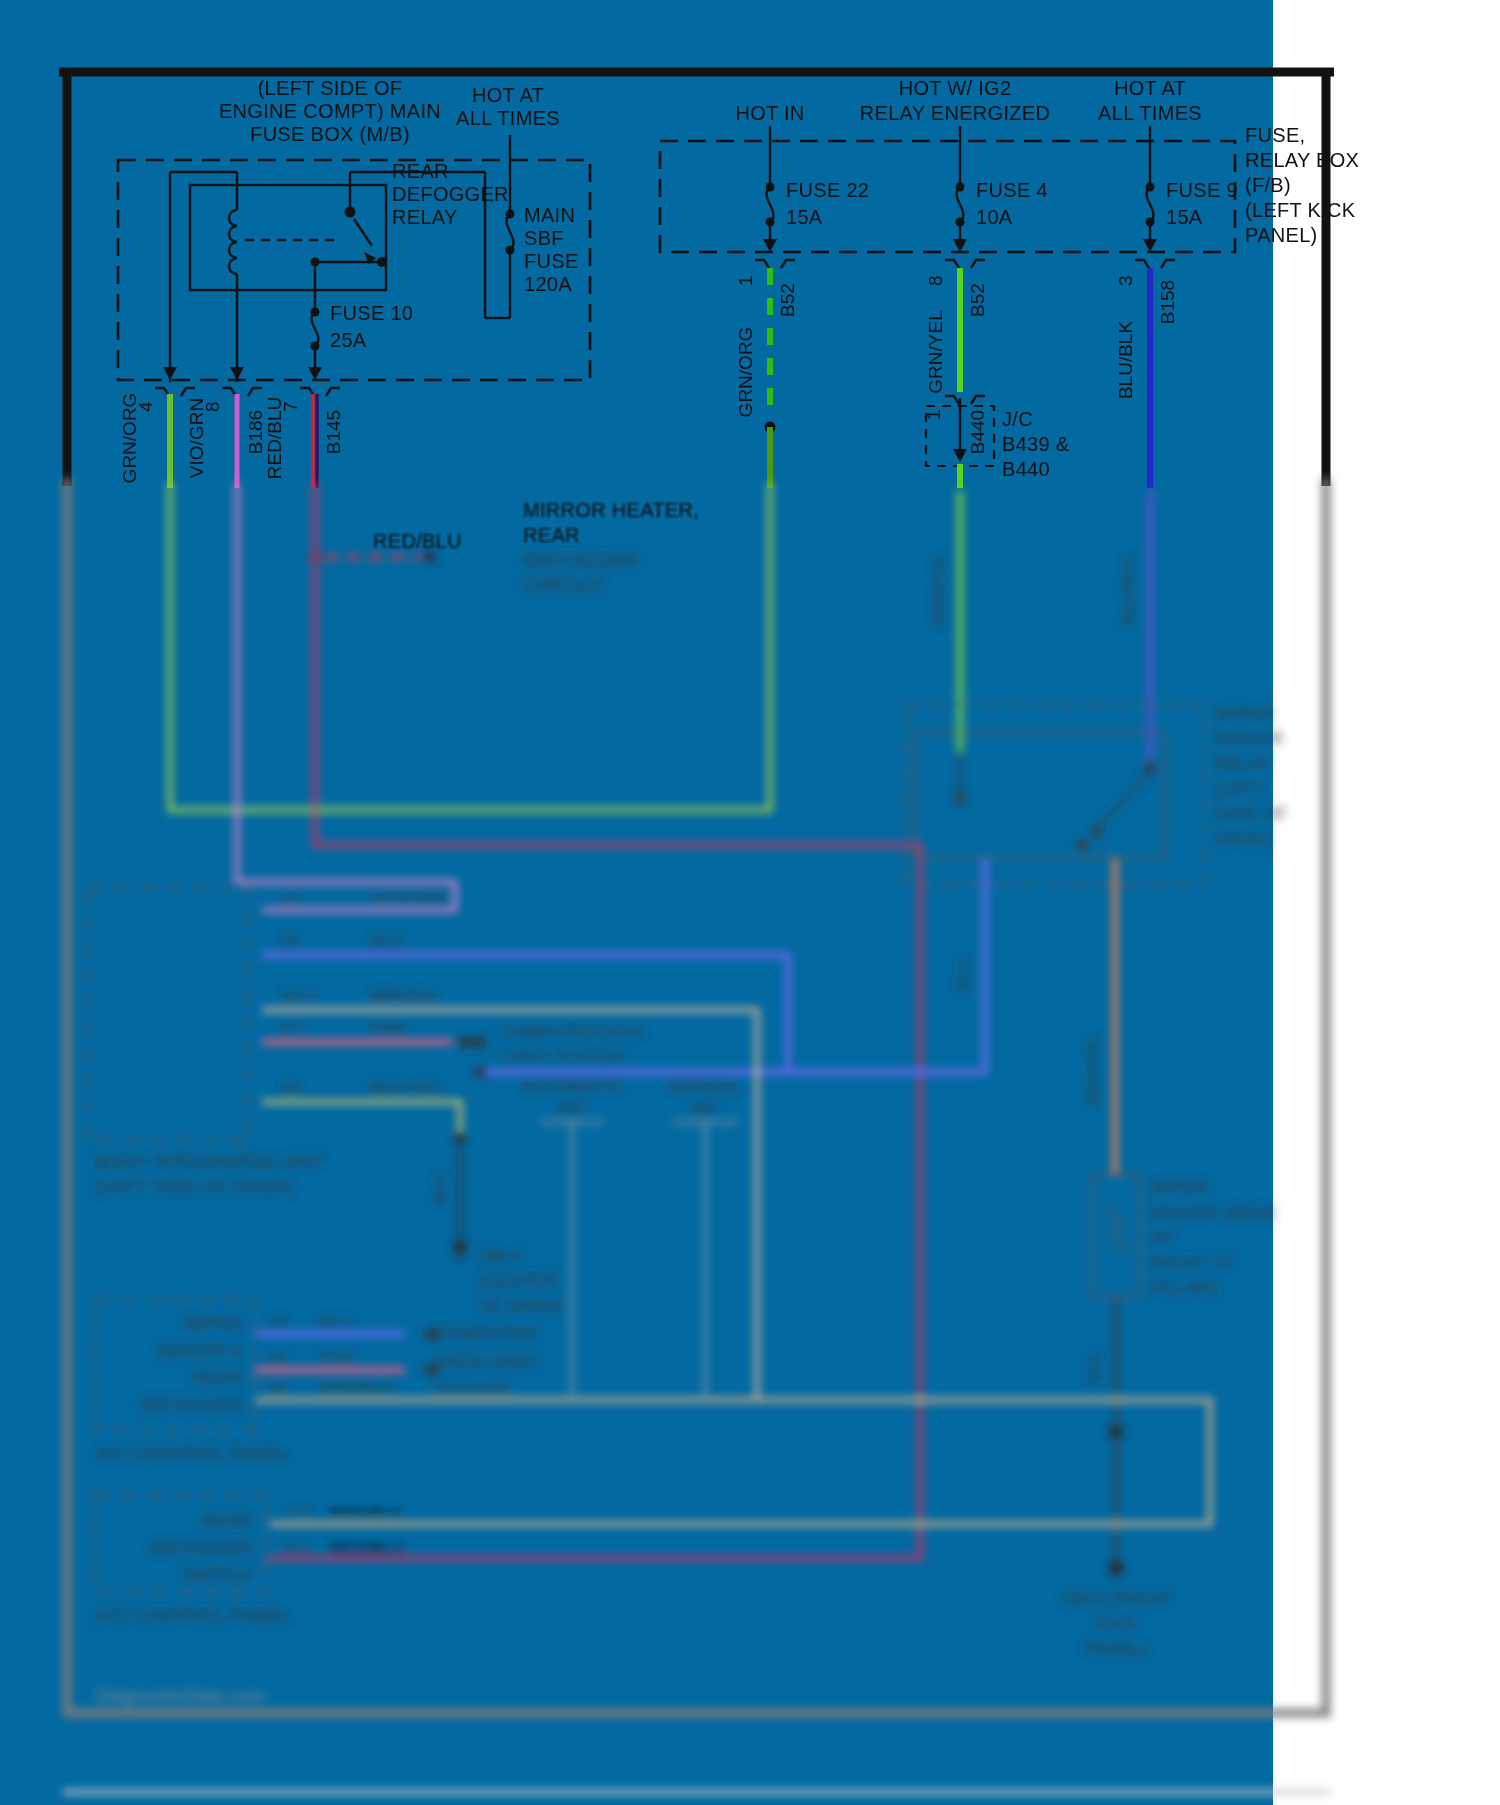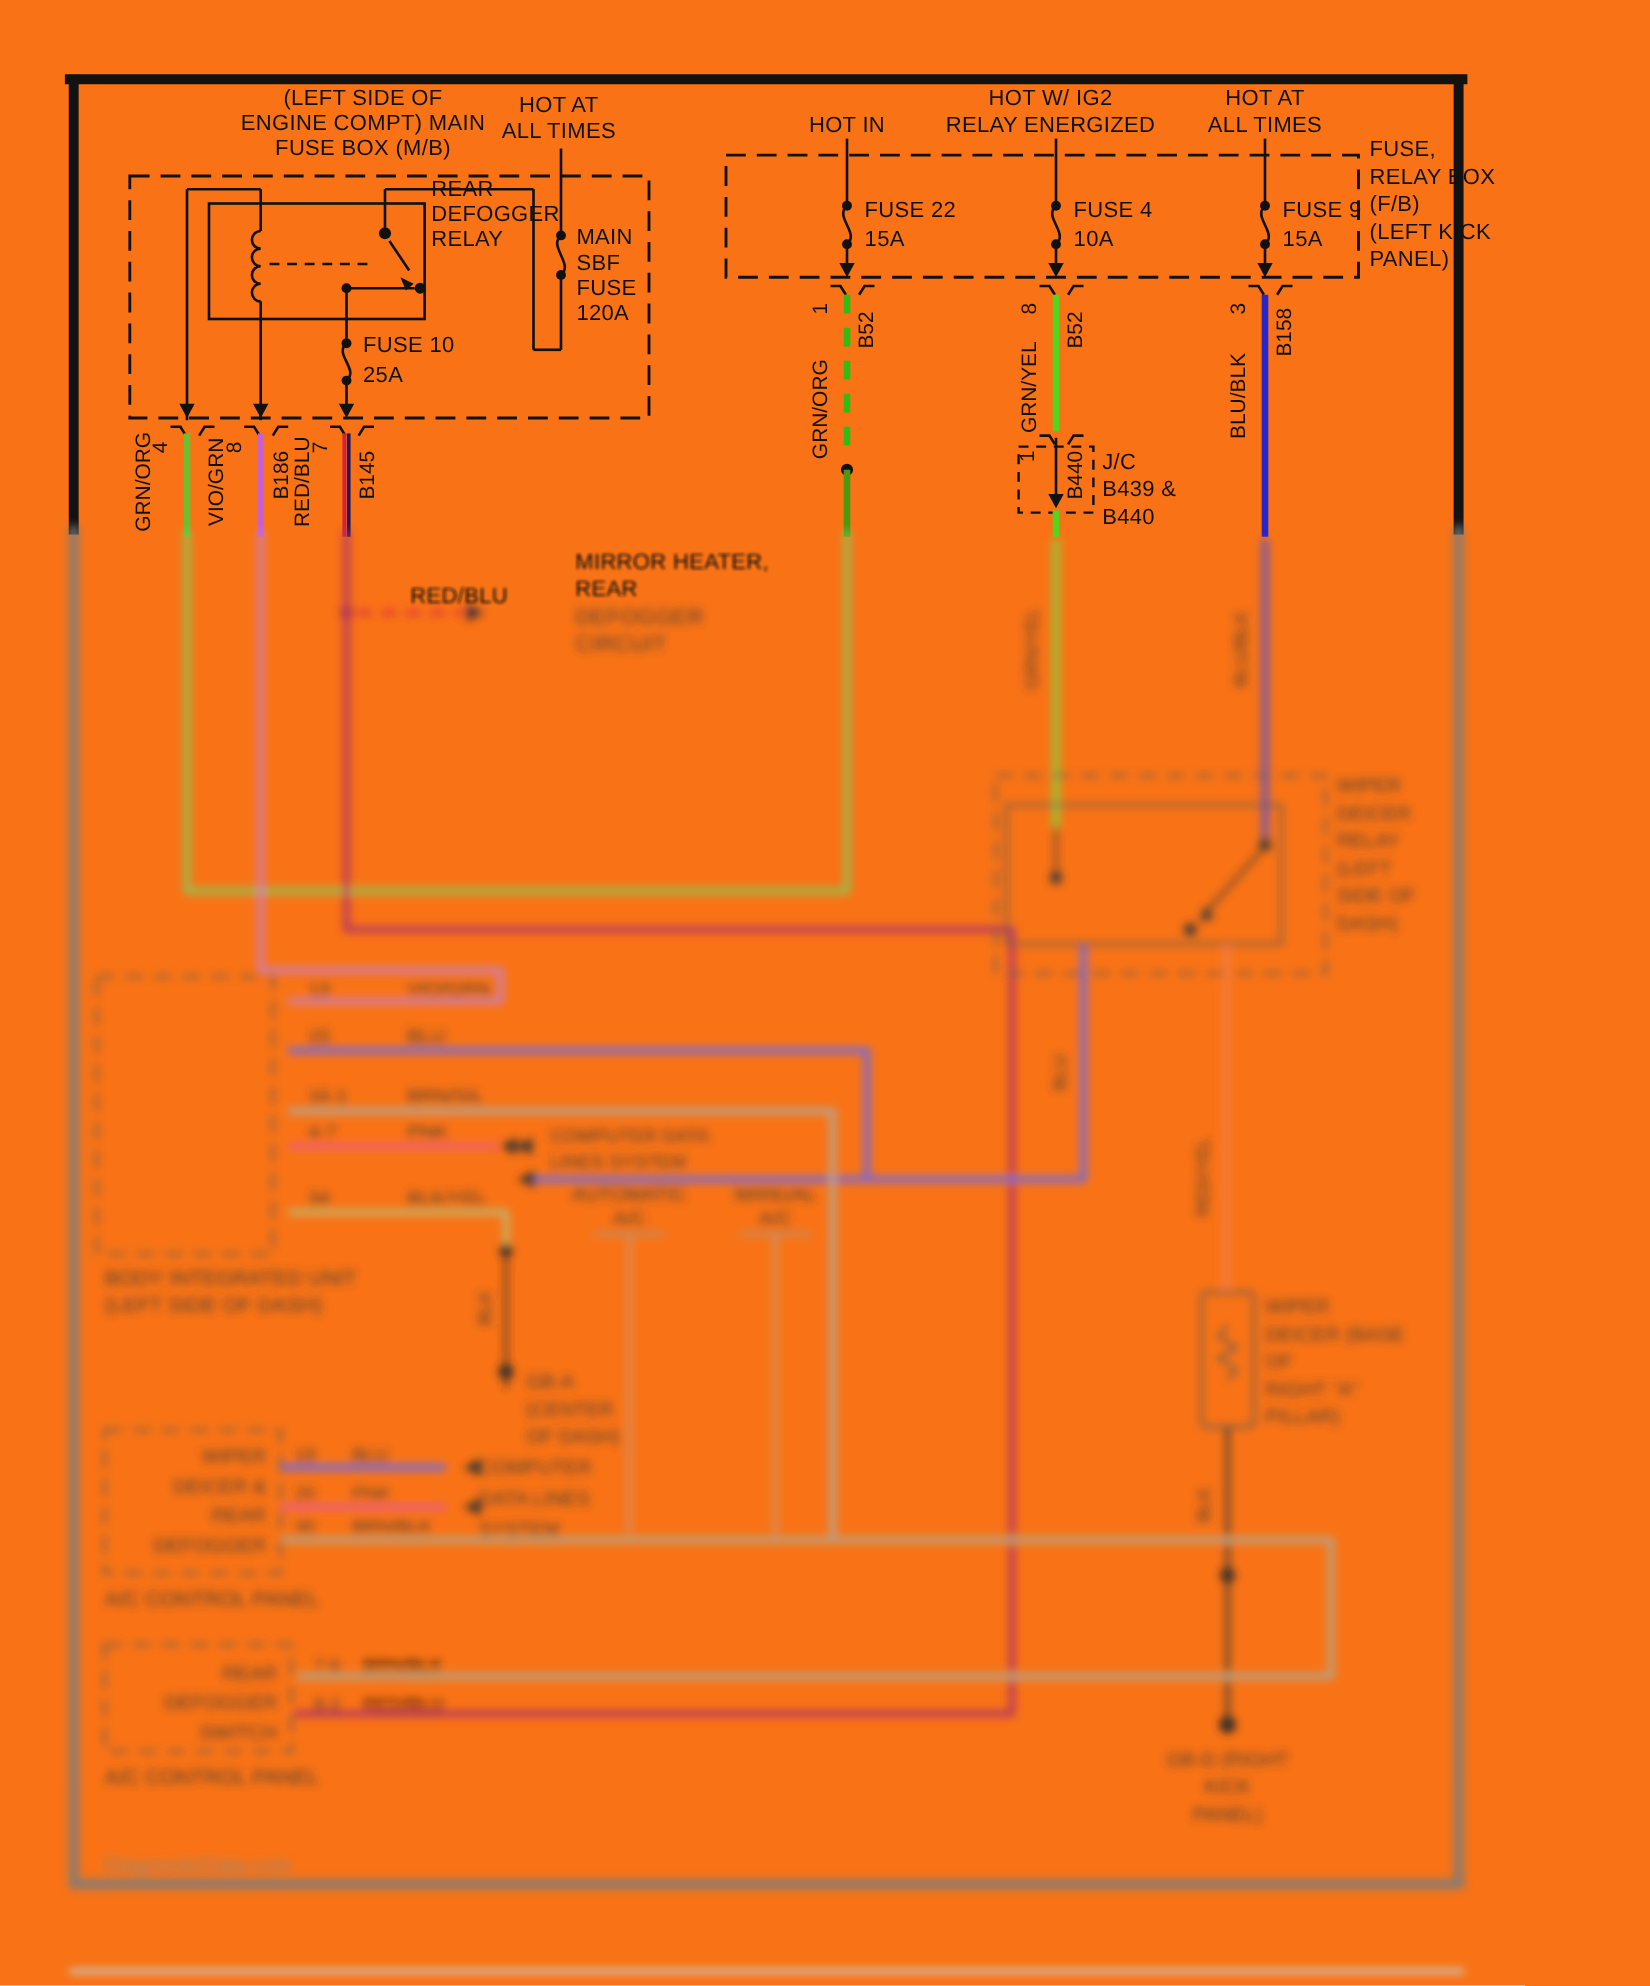--- a/index.html
+++ b/index.html
@@ -1,16 +1,16 @@
 <!DOCTYPE html>
 <html><head>
 <meta charset="utf-8">
 <style>
   html,body{margin:0;padding:0;background:#fff;}
-  .stage{width:1500px;height:1805px;position:relative;background:#f97316;}
+  .stage{width:1273px;height:1805px;position:relative;background:#0369a1;}
   svg{display:block;}
   text{font-family:"Liberation Sans","DejaVu Sans",sans-serif;fill:#111;}
   .t20{font-size:20px;letter-spacing:.3px;}
   .t19{font-size:19px;}
   .t18{font-size:18px;}
   .t17{font-size:17px;}
   .ctr{text-anchor:middle;}
   .end{text-anchor:end;}
   .blurtxt{fill:#3a3a3a;}
   .graytxt{fill:#8a8a8a;}

